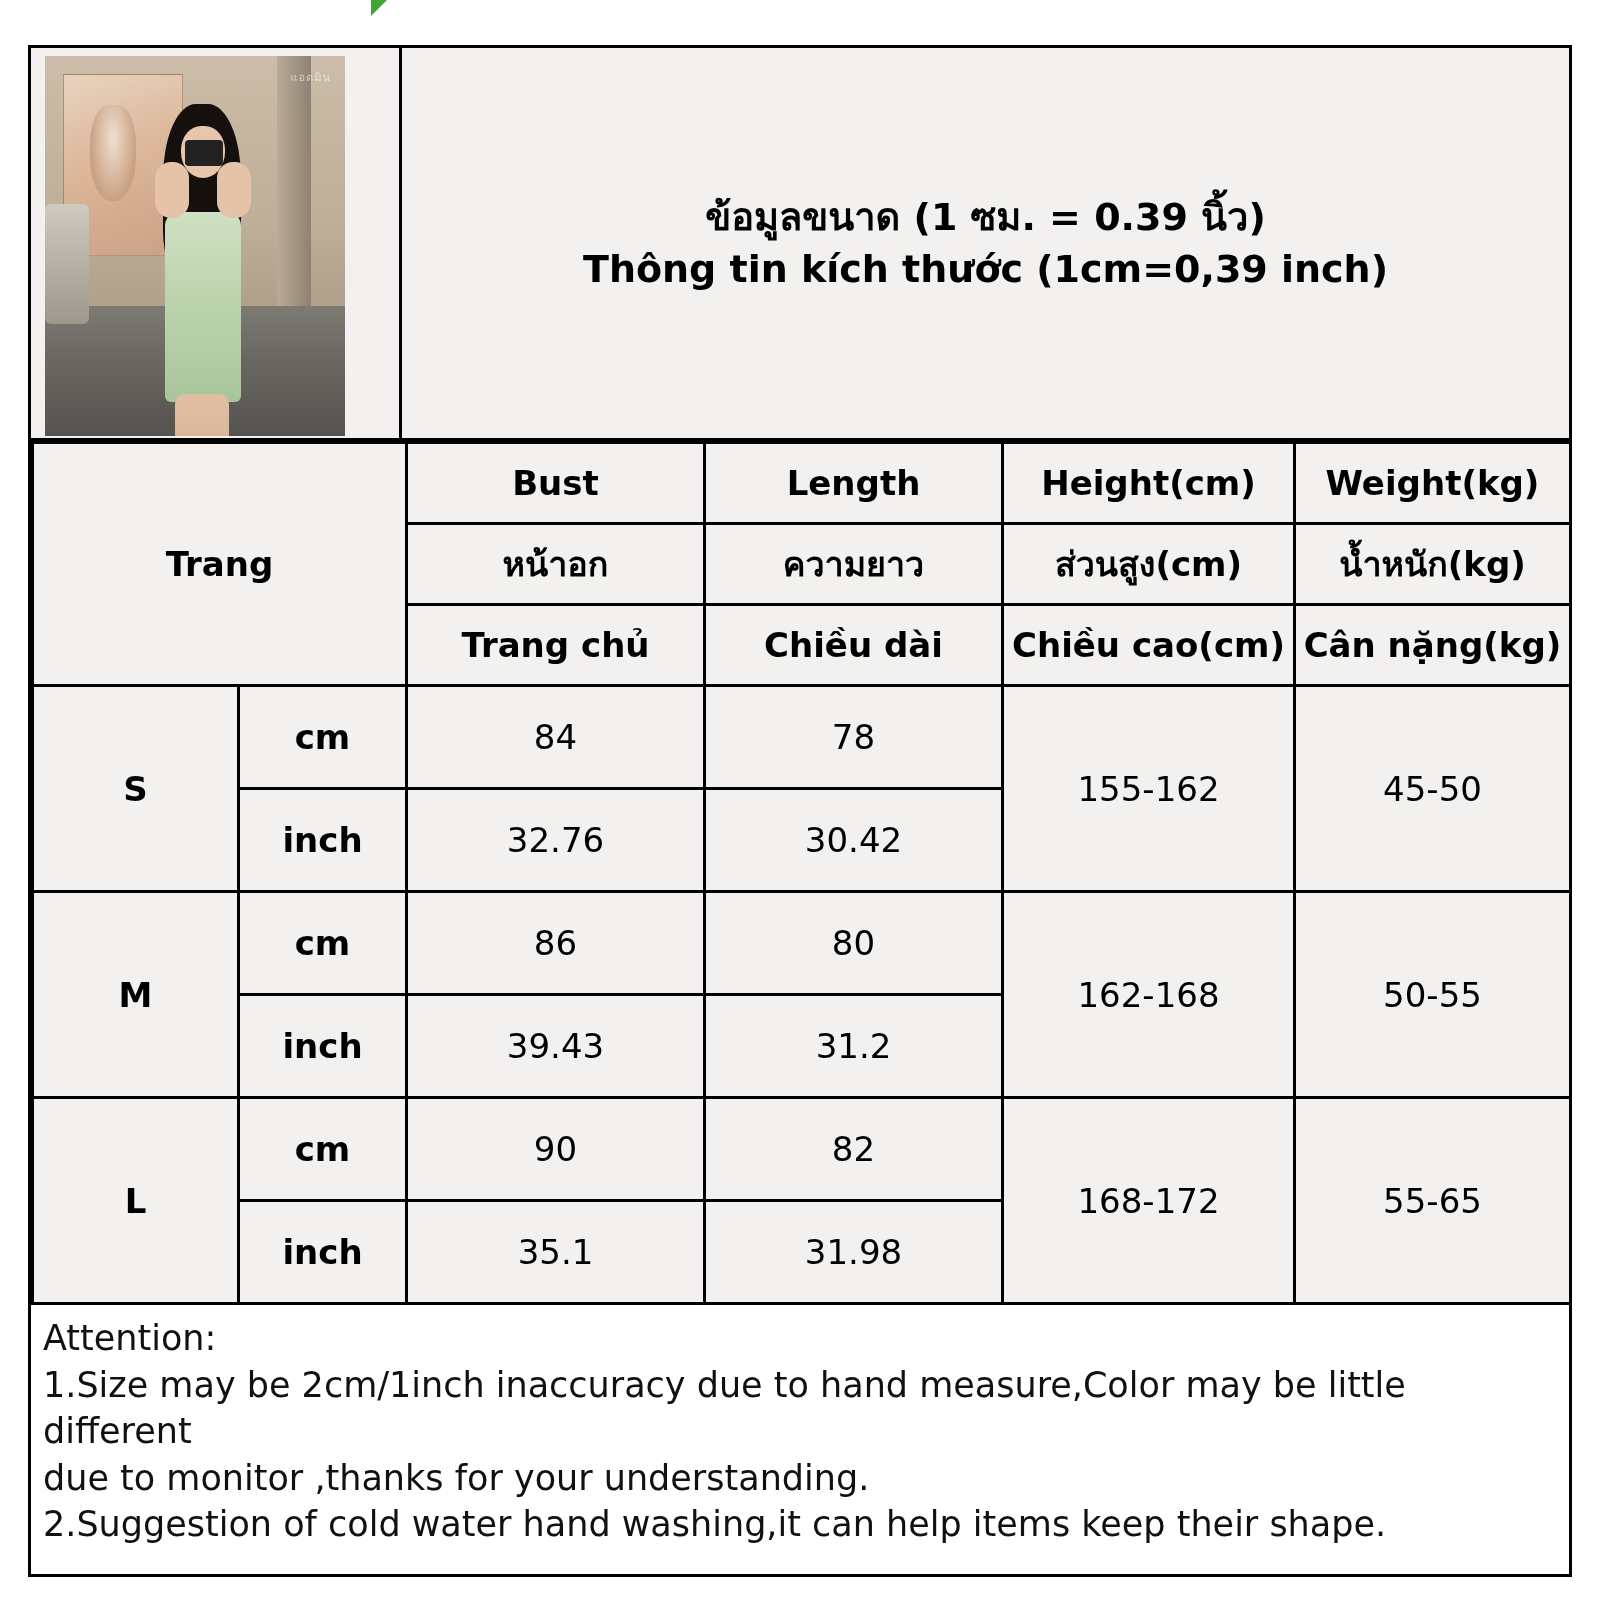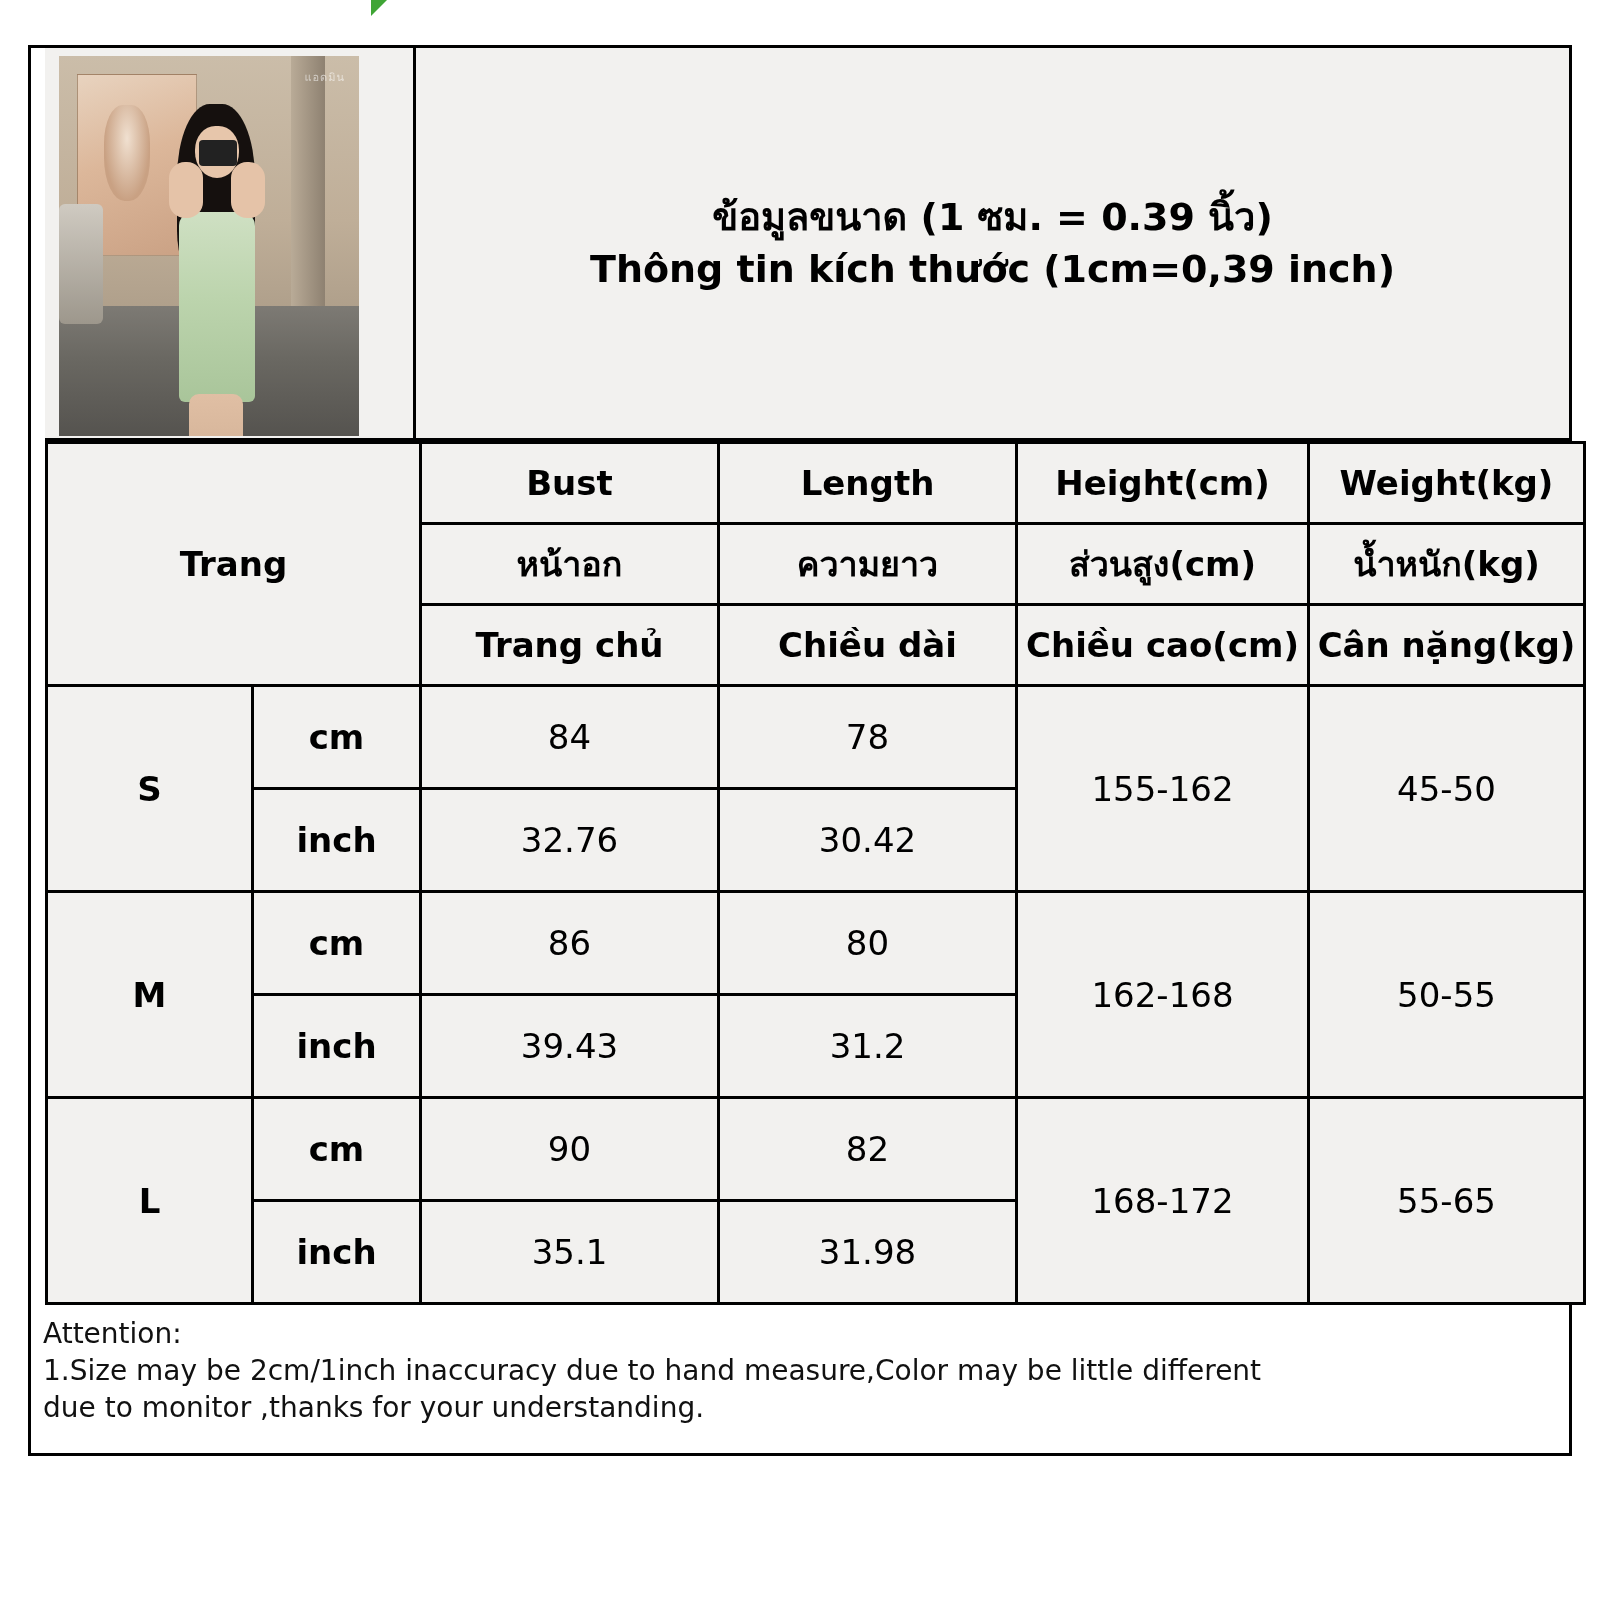--- a/index.html
+++ b/index.html
@@ -21,21 +21,20 @@
     box-sizing: border-box;
     padding: 45px 28px 28px 28px;
     background: #ffffff;
   }
   .sheet {
     border: 3px solid #000000;
     border-bottom: none;
     width: 1544px;
     box-sizing: border-box;
     background: #ffffff;
-    padding-left: 14px;
   }
 
   
   .header-row {
     display: flex;
     align-items: stretch;
     border-bottom: 3px solid #000000;
   }
   .photo-cell {
     width: 368px;
@@ -210,21 +209,21 @@
   .attention {
     border: 3px solid #000000;
     border-top: none;
     width: 1544px;
     box-sizing: border-box;
     background: #ffffff;
     padding: 10px 12px 26px 12px;
   }
   .attention p {
     margin: 0;
-    font-size: 28px;
+    font-size: 35px;
     line-height: 1.33;
     font-family: "DejaVu Sans", sans-serif;
     color: #111;
   }
 </style>
 </head>
 <body>
 
 <div class="page">
 
@@ -334,15 +333,16 @@
         </tr>
       </tbody>
     </table>
 
   </div>
 
   <div class="attention">
     <p>Attention:</p>
     <p>1.Size may be 2cm/1inch inaccuracy due to hand measure,Color may be little different</p>
     <p>due to monitor ,thanks for your understanding.</p>
+    <p>2.Suggestion of cold water hand washing,it can help items keep their shape.</p>
   </div>
 
 </div>
 
 </body></html>

